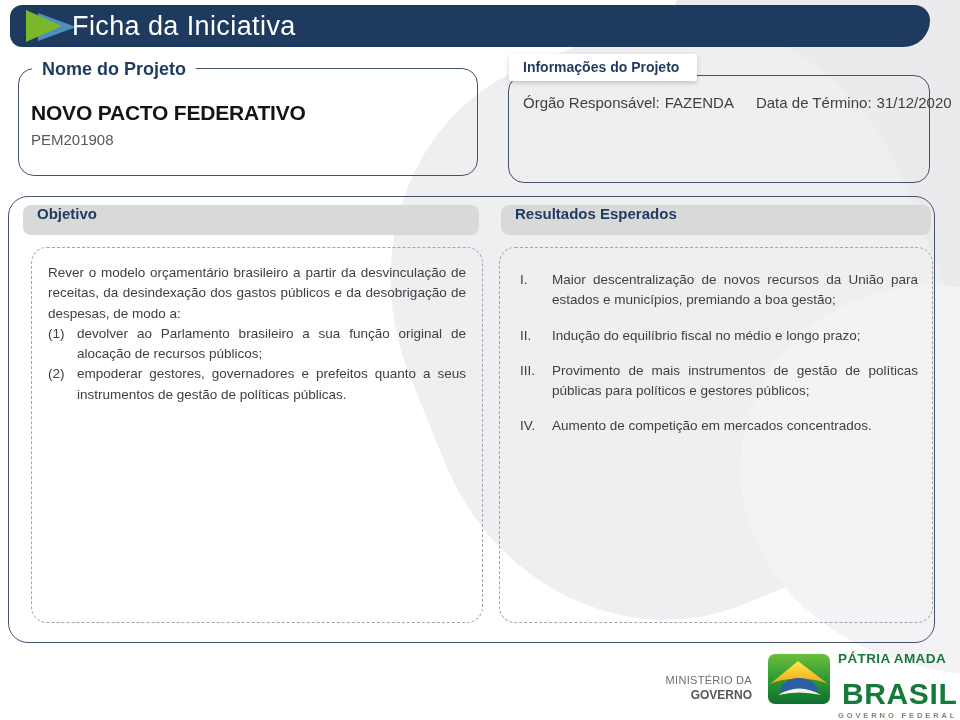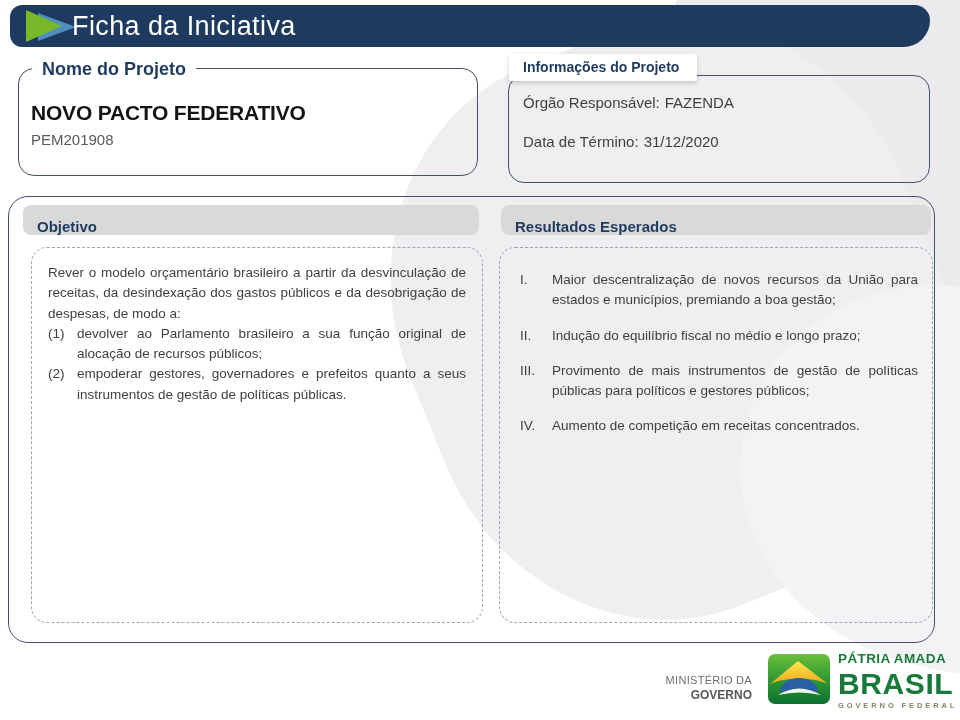--- a/index.html
+++ b/index.html
@@ -61,32 +61,32 @@
   }
 
   .info-box{left:508px;top:75px;width:422px;height:108px;}
   .info-box .chip{
     position:absolute;left:0;top:-22px;
     background:#fff;padding:5px 18px 6px 14px;
     box-shadow:0 2px 5px rgba(0,0,0,.18);
     color:var(--navy);font-size:14px;font-weight:bold;white-space:nowrap;
     border-radius:2px;
   }
-  .info-fields{position:absolute;left:14px;top:18px;display:flex;flex-direction:column;gap:22px;}
+  .info-fields{position:absolute;left:14px;top:18px;display:flex;flex-direction:row;gap:22px;}
   .info-row{font-size:15px;color:var(--body-text);white-space:nowrap;}
   .info-row .lbl{margin-right:5px;}
 
   
   .main-panel{
     position:absolute;left:8px;top:196px;width:927px;height:447px;
     border:1.5px solid #44536b;border-radius:20px;background:transparent;
   }
   .sec-header{
     position:absolute;top:8px;height:30px;background:var(--bar-gray);
-    border-radius:8px;display:flex;align-items:flex-end;padding-left:14px;
+    border-radius:8px;display:flex;align-items:flex-start;padding-left:14px;
     color:var(--navy);font-size:15px;font-weight:bold;
   }
   .sec-header.obj{left:14px;width:456px;}
   .sec-header.res{left:492px;width:430px;}
   .dashed{
     position:absolute;top:50px;height:376px;
     border:1.5px dashed #a0a6ad;border-radius:16px;background:transparent;
   }
   .dashed.obj{left:22px;width:452px;padding:15px 16px;}
   .dashed.res{left:490px;width:434px;padding:16px 14px;}
@@ -112,21 +112,21 @@
   .footer{position:absolute;left:0;top:648px;width:960px;height:66px;}
   .ministry{
     position:absolute;left:628px;top:26px;width:124px;text-align:right;
     color:#6d6e71;line-height:1.25;
   }
   .ministry .l1{font-size:11px;letter-spacing:.3px;}
   .ministry .l2{font-size:12px;font-weight:bold;color:#56575a;}
   .flag{position:absolute;left:768px;top:6px;width:62px;height:50px;}
   .brand{position:absolute;left:838px;top:4px;line-height:1;}
   .brand .t{font-size:13.5px;font-weight:800;color:var(--brand-green);letter-spacing:.4px;white-space:nowrap;}
-  .brand .m{font-size:30px;font-weight:800;color:var(--brand-green);letter-spacing:.6px;margin-top:3px;}
+  .brand .m{font-size:30px;font-weight:800;color:var(--brand-green);letter-spacing:.6px;margin-top:13px;text-align:right;}
   .brand .s{font-size:7.5px;font-weight:bold;color:var(--brand-sub);letter-spacing:2.9px;margin-top:3px;white-space:nowrap;}
 </style>
 </head>
 <body>
 
 <div class="stage">
 
   <div class="blob blob-a"></div>
   <div class="blob blob-b"></div>
   <div class="blob blob-c"></div>
@@ -186,21 +186,21 @@
         <div class="rom-item">
           <span class="mk">II.</span>
           <span class="txt">Indução do equilíbrio fiscal no médio e longo prazo;</span>
         </div>
         <div class="rom-item">
           <span class="mk">III.</span>
           <span class="txt">Provimento de mais instrumentos de gestão de políticas públicas para políticos e gestores públicos;</span>
         </div>
         <div class="rom-item">
           <span class="mk">IV.</span>
-          <span class="txt">Aumento de competição em receitas concentrados.</span>
+          <span class="txt">Aumento de competição em mercados concentrados.</span>
         </div>
       </div>
     </div>
   </div>
 
   <div class="footer">
     <div class="ministry">
       <div class="l1">MINISTÉRIO DA</div>
       <div class="l2">GOVERNO</div>
     </div>

